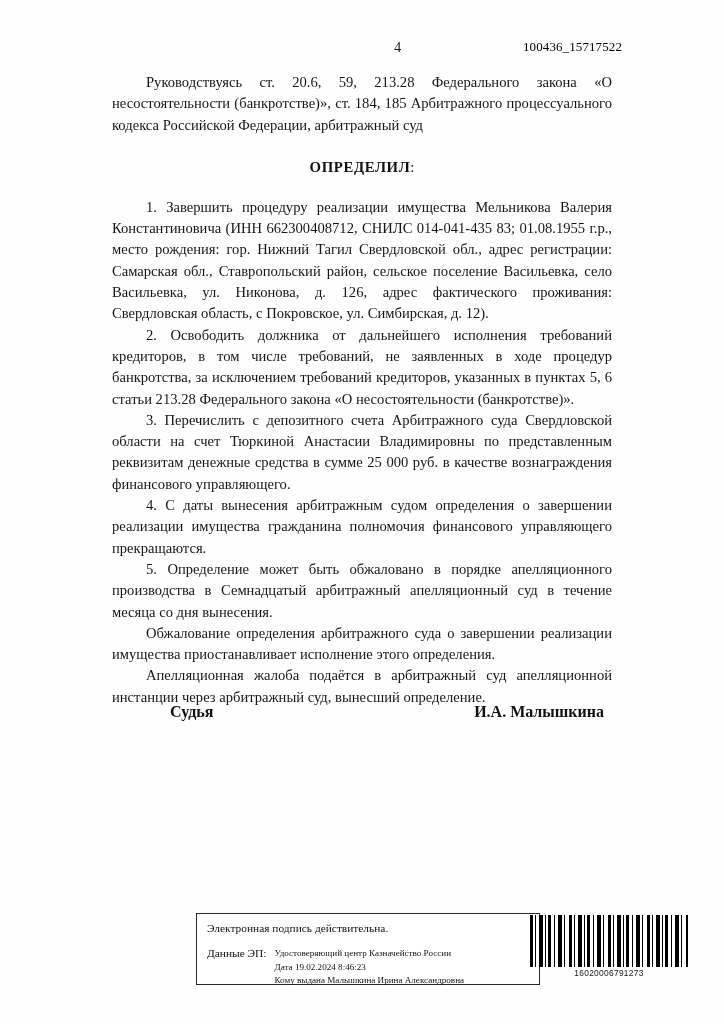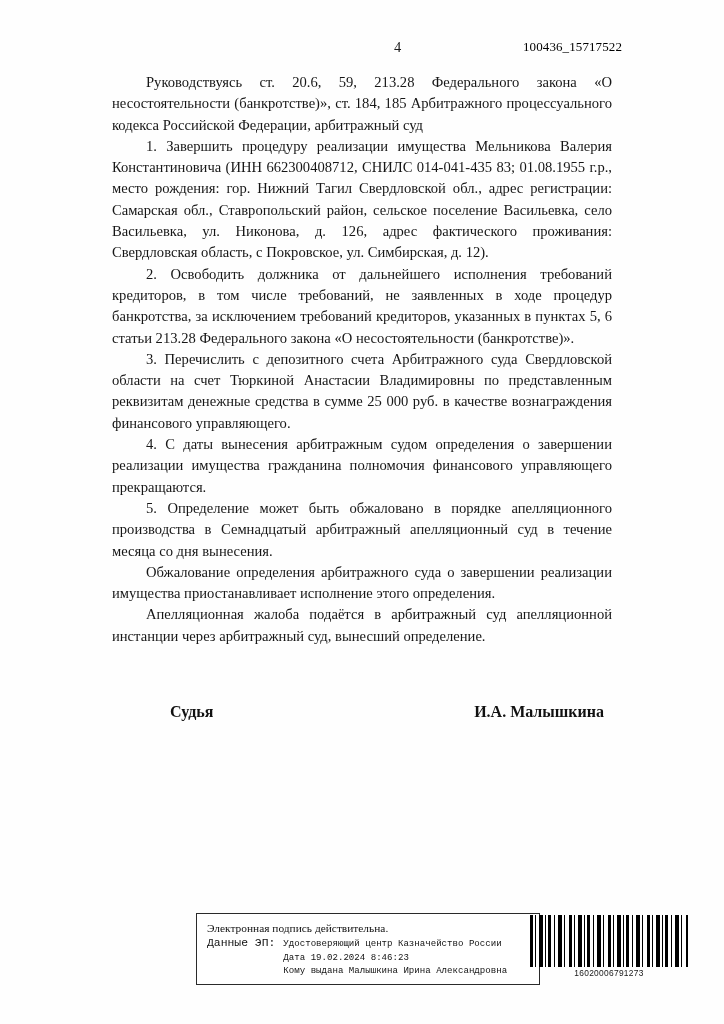--- a/index.html
+++ b/index.html
@@ -120,22 +120,21 @@
     padding: 7px 0 0 10px;
   }
   .stamp-title {
     font-size: 11.4px;
     line-height: 15px;
     color: #111111;
     white-space: nowrap;
   }
   .stamp-body {
     display: flex;
-    margin-top: 1px;
-    font-family: Liberation Mono, monospace;
+    margin-top: 11px;
   }
   .stamp-label {
     font-size: 11.4px;
     line-height: 13.6px;
     white-space: nowrap;
     padding-right: 8px;
   }
   .stamp-fields {
     font-size: 9.1px;
     line-height: 13.6px;
@@ -192,20 +191,21 @@
 
   <div class="page-header">
     <span class="page-number">4</span>
     <span class="doc-id">100436_15717522</span>
   </div>
 
   <div class="body-text">
 
     <p class="para">Руководствуясь ст. 20.6, 59, 213.28 Федерального закона «О несостоятельности (банкротстве)», ст. 184, 185 Арбитражного процессуального кодекса Российской Федерации, арбитражный суд</p>
 
+    <p class="ruling-heading"><span>ОПРЕДЕЛИЛ</span><span class="colon">:</span></p>
 
     <p class="para">1. Завершить процедуру реализации имущества Мельникова Валерия Константиновича (ИНН 662300408712, СНИЛС 014-041-435 83; 01.08.1955 г.р., место рождения: гор. Нижний Тагил Свердловской обл., адрес регистрации: Самарская обл., Ставропольский район, сельское поселение Васильевка, село Васильевка, ул. Никонова, д. 126, адрес фактического проживания: Свердловская область, с Покровское, ул. Симбирская, д. 12).</p>
     <p class="para">2. Освободить должника от дальнейшего исполнения требований кредиторов, в том числе требований, не заявленных в ходе процедур банкротства, за исключением требований кредиторов, указанных в пунктах 5, 6 статьи 213.28 Федерального закона «О несостоятельности (банкротстве)».</p>
     <p class="para">3. Перечислить с депозитного счета Арбитражного суда Свердловской области на счет Тюркиной Анастасии Владимировны по представленным реквизитам денежные средства в сумме 25 000 руб. в качестве вознаграждения финансового управляющего.</p>
     <p class="para">4. С даты вынесения арбитражным судом определения о завершении реализации имущества гражданина полномочия финансового управляющего прекращаются.</p>
     <p class="para">5. Определение может быть обжаловано в порядке апелляционного производства в Семнадцатый арбитражный апелляционный суд в течение месяца со дня вынесения.</p>
 
     <p class="para">Обжалование определения арбитражного суда о завершении реализации имущества приостанавливает исполнение этого определения.</p>
     <p class="para">Апелляционная жалоба подаётся в арбитражный суд апелляционной инстанции через арбитражный суд, вынесший определение.</p>
 

